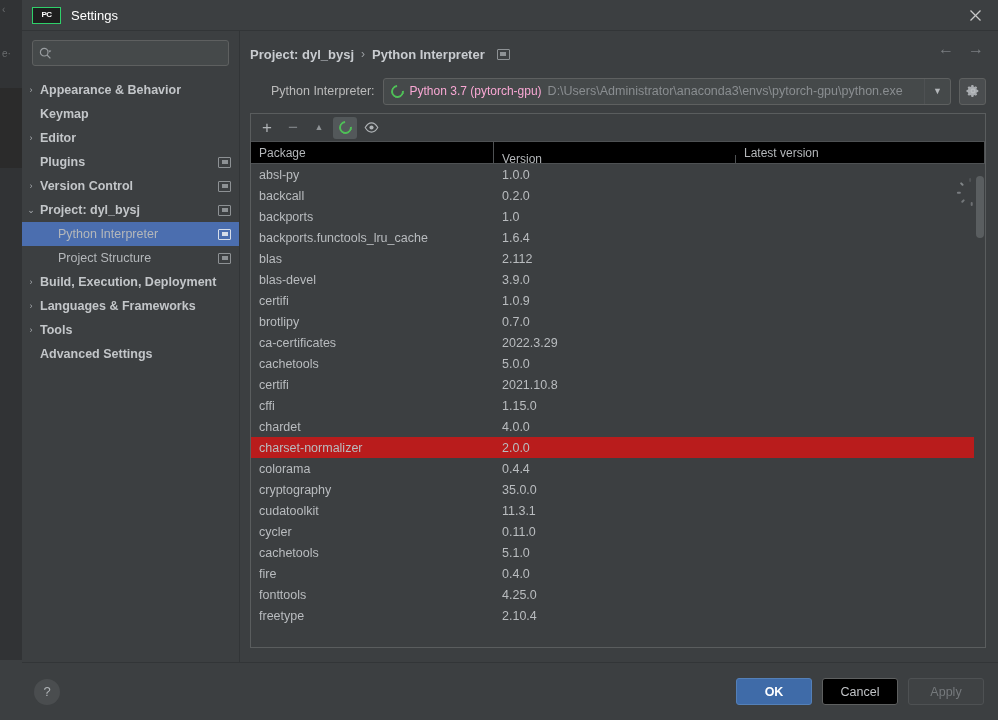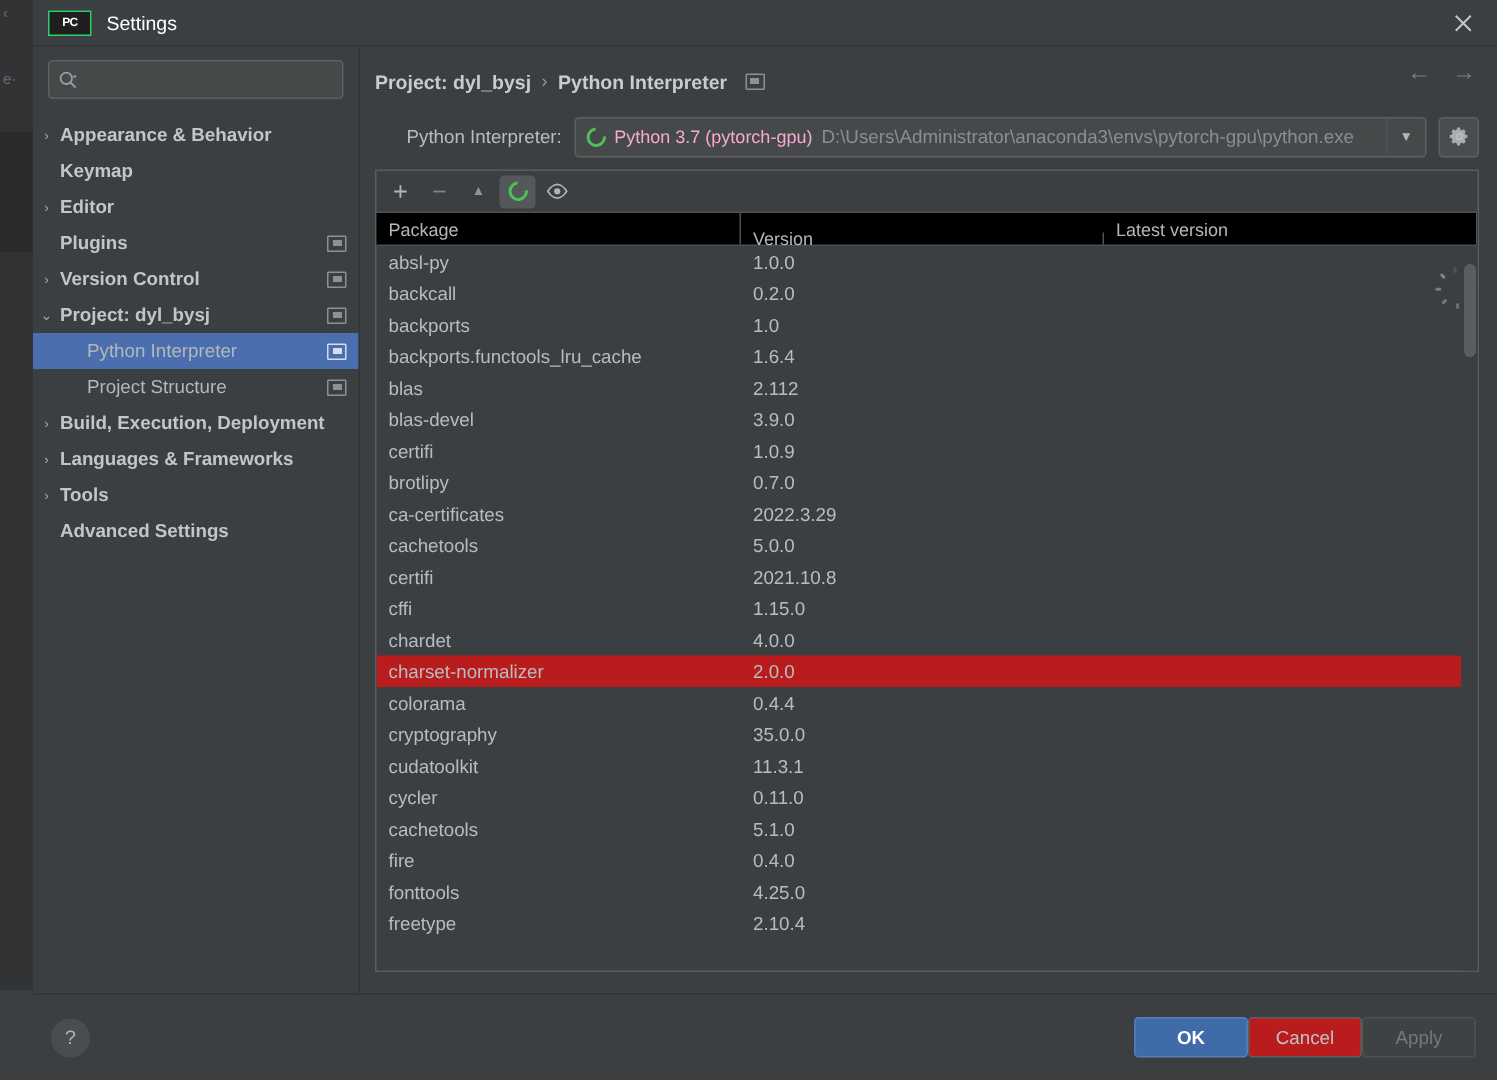--- a/index.html
+++ b/index.html
@@ -274,34 +274,34 @@
     border-top: 1px solid #323537;
     display: flex; align-items: center;
     padding: 0 14px 0 12px;
   }
   #help-btn {
     width: 26px; height: 26px; border-radius: 50%;
     background: #4a4d4f;
     display: flex; align-items: center; justify-content: center;
     color: #b0b4b7; font-size: 13px; cursor: pointer;
   }
-  #footer-buttons { margin-left: auto; display: flex; }
+  #footer-buttons { margin-left: auto; display: flex; gap: 10px; }
   .dlg-btn {
     min-width: 76px; height: 27px; padding: 0 16px;
     border-radius: 3px; font-size: 12.5px;
     font-family: "Liberation Sans", sans-serif;
     display: flex; align-items: center; justify-content: center;
     cursor: pointer;
   }
   .dlg-btn.primary {
     background: #3f6ba8; border: 1px solid #5480b8; color: #ffffff;
     font-weight: bold;
   }
   .dlg-btn.normal {
-    background: #b91c1c; border: 1px solid #5e6060; color: #c0c3c6;
+    background: #000000; border: 1px solid #5e6060; color: #c0c3c6;
   }
   .dlg-btn.disabled {
     background: #3f4244; border: 1px solid #4e5153; color: #75797c;
     cursor: default;
   }
 </style>
 </head>
 <body>
 
 <div id="bg-strip">

